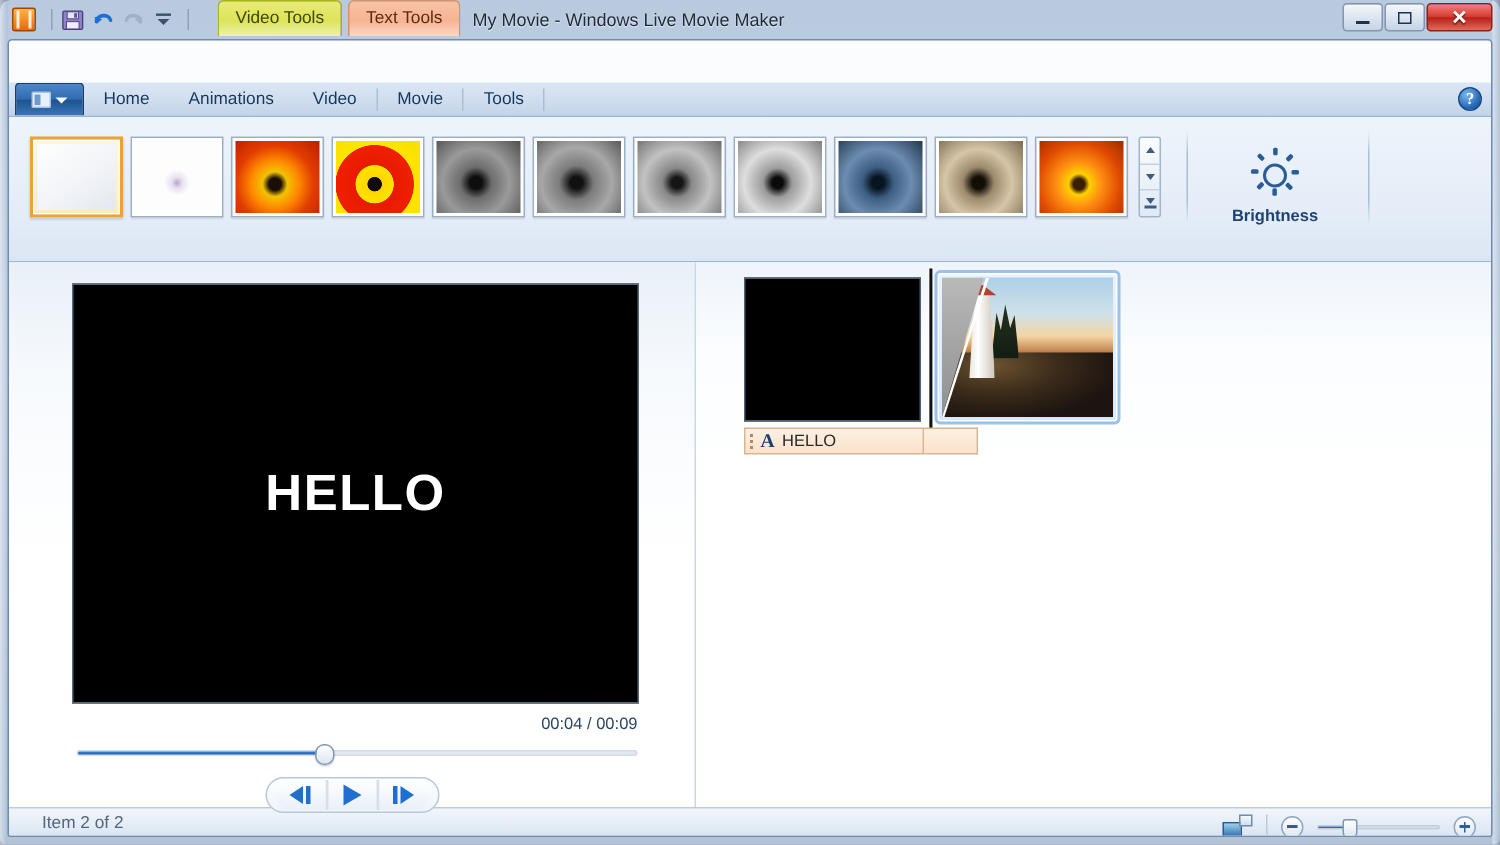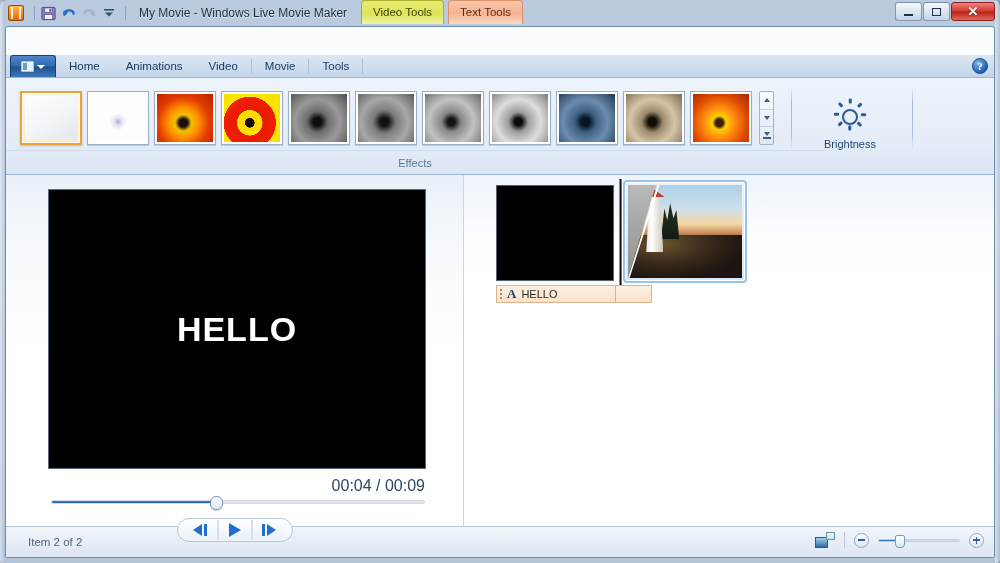--- a/index.html
+++ b/index.html
@@ -197,20 +197,21 @@
 
   #group-label {
     flex: 1 1 auto; display: flex; align-items: center; justify-content: center;
     font-size: 11px; color: #4a6party; color: #5d7795;
     border-top: 1px solid #cddcec;
   }
   #brightness-btn {
     width: 78px; margin: 6px 0 0 14px; flex: 0 0 auto;
     display:flex; flex-direction: column; align-items:center; justify-content: space-between;
     padding-top: 8px;
+    font-weight: bold;
   }
   #sun { width: 34px; height: 34px; position: relative; }
   #sun-core {
     position:absolute; left:9px; top:9px; width:16px; height:16px;
     border-radius:50%; border:2.5px solid #2b5c95;
   }
   #sun .ray {
     position:absolute; left:50%; top:50%; width:2.5px; height:5px;
     background:#2b5c95; border-radius:1px;
     transform-origin: 50% 0;
@@ -229,21 +230,21 @@
     position:absolute; left: 42px; top: 14px; width: 378px; height: 280px;
     background: #000; border: 1px solid #5a6a7c;
     display:flex; align-items:center; justify-content:center;
   }
   #overlay-text {
     color:#fff; font-size: 34px; font-weight: bold; letter-spacing: 1px;
     text-shadow: 0 0 2px rgba(0,0,0,.9);
   }
   #time-readout {
     position:absolute; right: 38px; top: 302px;
-    font-size: 16px; color: #2c4763;
+    font-size: 11px; color: #2c4763;
   }
   #seek-track {
     position:absolute; left: 45px; right: 38px; top: 325px;
     height: 4px; border-radius: 2px;
     background: #e3e9f0; border: 1px solid #d2dbe6;
   }
   #seek-fill { position:absolute; left:0; top:0; bottom:0; width: 44%; background: linear-gradient(180deg,#3f84d2,#1f5fae); border-radius:2px 0 0 2px; }
   #seek-thumb {
     position:absolute; left: 44%; top: -5px; width: 13px; height: 14px;
     margin-left: -6px; border-radius: 6px;
@@ -330,24 +331,24 @@
     border: 1px solid #d9b48e; border-left: none;
     background: linear-gradient(180deg,#fdf0e2,#fae2cb);
   }
   .grip { width: 2px; height: 11px; flex: 0 0 auto;
     background: repeating-linear-gradient(180deg,#b08a62 0 2px, transparent 2px 4px); }
   #text-a { font-family: "Liberation Serif", serif; font-weight: bold; font-size: 13px; color: #1e3f6e; }
   #text-label { font-size: 11px; color: #2a2a2a; }
 
   
   #statusbar {
-    height: 31px; flex: 0 0 auto;
+    height: 19px; flex: 0 0 auto;
     background: linear-gradient(180deg,#f1f6fb 0%, #e4ecf6 60%, #dbe5f2 100%);
     border-top: 1px solid #b9cadd;
-    display: flex; align-items: flex-end; padding: 9px 10px;
+    display: flex; align-items: flex-start; padding: 4px 10px;
   }
   #status-text { font-size: 11.5px; color: #4a6party; color: #52657c; margin-left: 12px; }
   #status-right { margin-left: auto; display:flex; align-items:center; gap: 9px; }
   #sb-view-icon { width: 20px; height: 16px; position: relative; }
   #sb-view-icon .sq1 {
     position:absolute; left:0; bottom:0; width:13px; height:11px;
     background: linear-gradient(180deg,#9fd2f0,#2a6aa8); border:1px solid #2a5a8a;
   }
   #sb-view-icon .sq2 {
     position:absolute; right:0; top:0; width:9px; height:8px;
@@ -407,26 +408,26 @@
       </svg>
     </div>
     <div class="qat-icon" title="Customize Quick Access Toolbar">
       <svg width="12" height="12" viewBox="0 0 12 12">
         <rect x="1" y="2" width="10" height="1.6" fill="#35536f"></rect>
         <path d="M2 5.6 L10 5.6 L6 9.6 Z" fill="#35536f"></path>
       </svg>
     </div>
     <div class="qat-sep"></div>
 
-    <div id="title-text">My Movie - Windows Live Movie Maker</div>
-
     <div id="ctx-tabs">
       <div class="ctx-tab ctx-video">Video Tools</div>
       <div class="ctx-tab ctx-text">Text Tools</div>
     </div>
+
+    <div id="title-text">My Movie - Windows Live Movie Maker</div>
 
     <div id="winbtns">
       <div class="winbtn">
           <span class="glyph-min"></span>
         </div>
       <div class="winbtn">
           <span class="glyph-max"></span>
         </div>
       <div class="winbtn close">
           <span class="glyph-close">✕</span>
@@ -516,21 +517,20 @@
               <span class="ray" style="transform:translate(-50%,-50%) rotate(180deg) translateY(-16px);"></span>
               <span class="ray" style="transform:translate(-50%,-50%) rotate(225deg) translateY(-16px);"></span>
               <span class="ray" style="transform:translate(-50%,-50%) rotate(270deg) translateY(-16px);"></span>
               <span class="ray" style="transform:translate(-50%,-50%) rotate(315deg) translateY(-16px);"></span>
             </div>
             <div id="brightness-label">Brightness</div>
           </div>
 
           <div class="grp-divider" style="height:62px;margin:0 0 0 18px;"></div>
         </div>
-        <div id="group-label" style="height:23px;width:818px;">Effects</div>
       </div>
     </div>
 
     <div id="main">
 
       <div id="preview-pane">
         <div id="monitor">
           <div id="overlay-text">HELLO</div>
         </div>
         <div id="time-readout">00:04 / 00:09</div>

